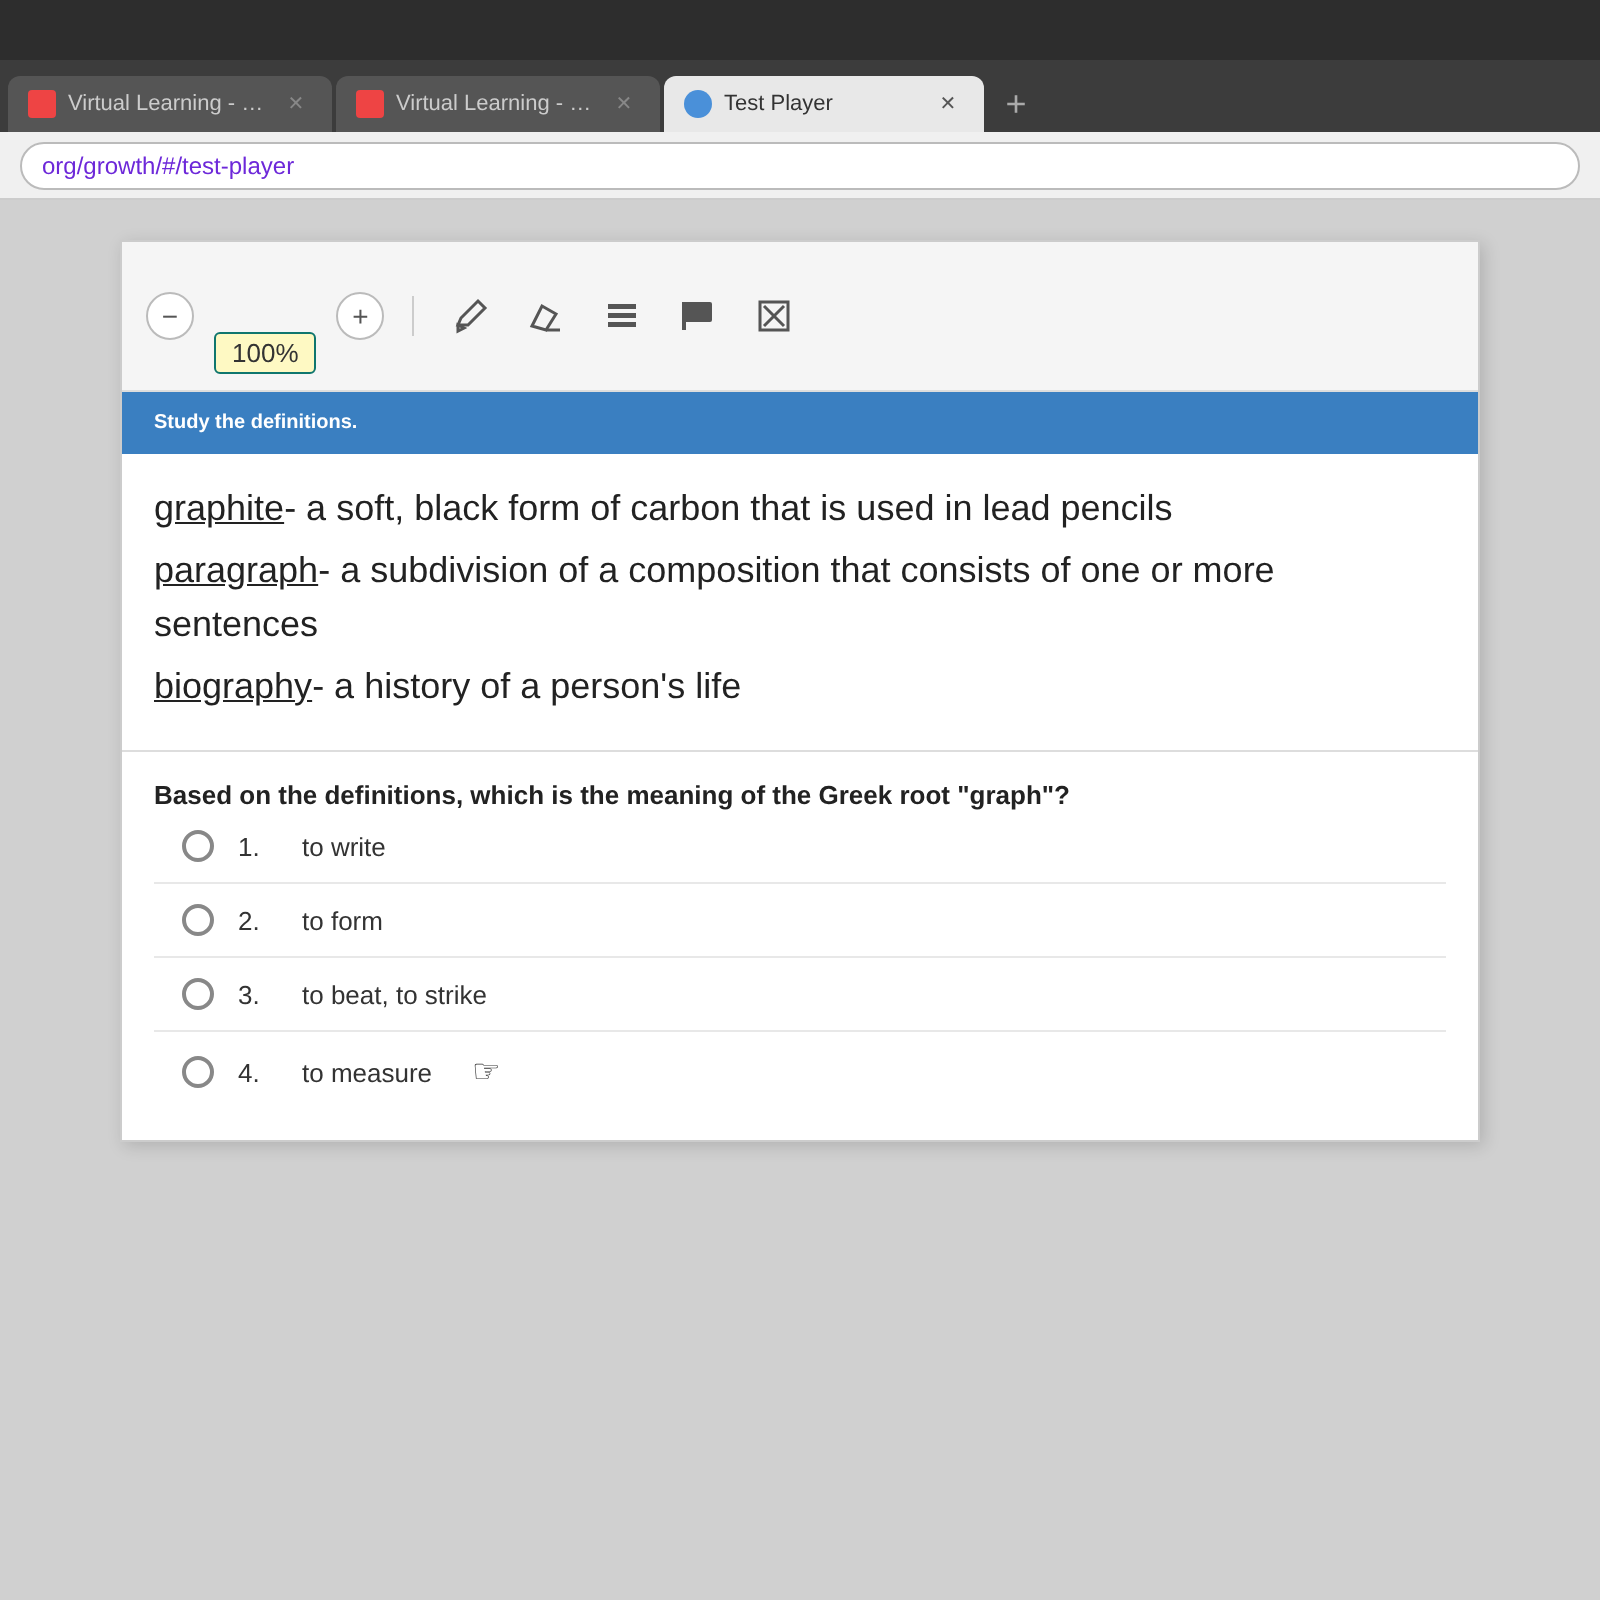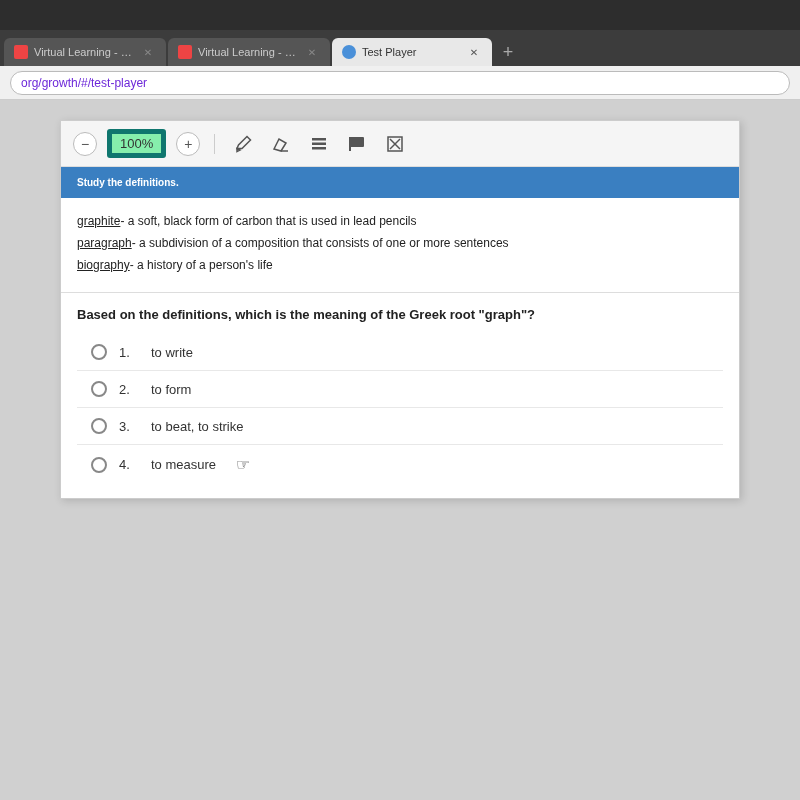--- a/index.html
+++ b/index.html
@@ -147,26 +147,27 @@
       display: flex;
       align-items: center;
       justify-content: center;
       background: white;
       cursor: pointer;
       font-size: 14px;
       color: #555;
     }
 
     .zoom-value {
-      background: #86efac;
-      border: 5px solid #0f766e;
+      background: #fef9c3;
+      border: 1px solid #0f766e;
       border-radius: 3px;
       padding: 2px 8px;
       font-size: 13px;
       color: #333;
+      margin-top: 37px;
     }
 
     .zoom-plus {
       width: 24px;
       height: 24px;
       border: 1px solid #bbb;
       border-radius: 50%;
       display: flex;
       align-items: center;
       justify-content: center;
@@ -203,41 +204,41 @@
       font-weight: bold;
     }
 
     
     .definitions-section {
       padding: 14px 16px;
       border-bottom: 1px solid #ddd;
     }
 
     .definition-item {
-      font-size: 12px;
+      font-size: 18px;
       color: #222;
       margin-bottom: 4px;
       line-height: 1.5;
     }
 
     .definition-term {
       text-decoration: underline;
       font-weight: normal;
     }
 
     
     .question-section {
       padding: 14px 16px;
     }
 
     .question-text {
       font-size: 13px;
       color: #222;
       font-weight: bold;
-      margin-bottom: 12px;
+      margin-bottom: 0;
     }
 
     
     .answer-option {
       display: flex;
       align-items: center;
       padding: 10px 14px;
       border-bottom: 1px solid #e8e8e8;
       gap: 12px;
       font-size: 13px;

